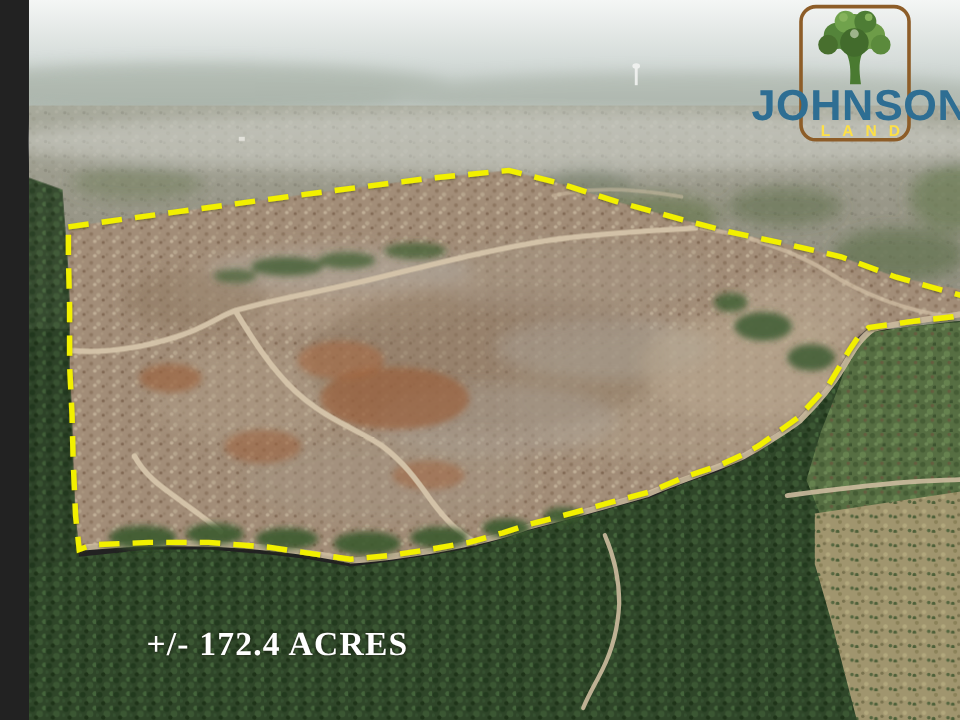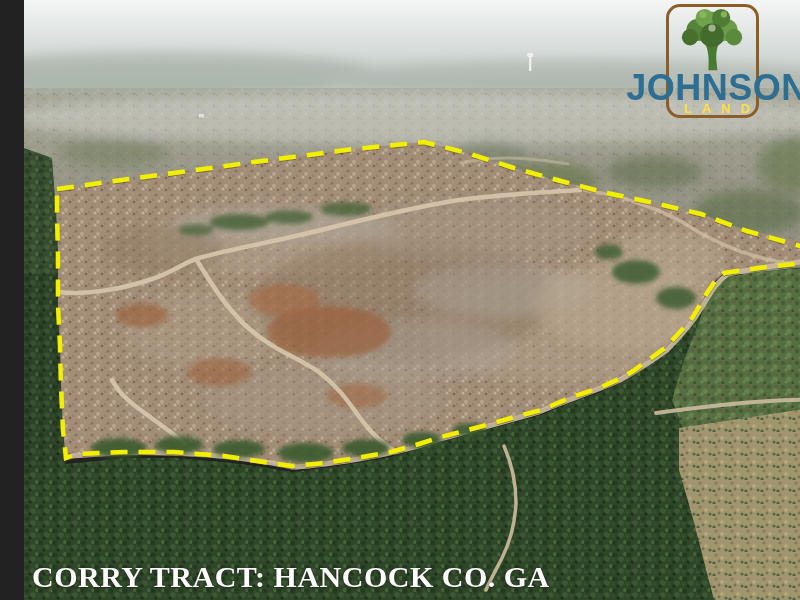--- a/index.html
+++ b/index.html
@@ -224,15 +224,15 @@
       <circle cx="64" cy="32" r="9" fill="#5b8a3c"></circle>
       <circle cx="40" cy="30" r="13" fill="#426b2c"></circle>
       <circle cx="30" cy="7" r="4" fill="#86b35c"></circle>
       <circle cx="53" cy="7" r="3.4" fill="#86b35c"></circle>
       <circle cx="40" cy="22" r="4" fill="#e9eedb" opacity="0.55"></circle>
     </svg>
     <div class="brand">JOHNSON</div>
     <div class="division">LAND</div>
   </div>
 
-  <div class="caption tract">CORRY TRACT: HANCOCK CO. GA</div>
+  <div class="caption acres">+/- 172.4 ACRES</div>
 
 </div>
 
 </body></html>

